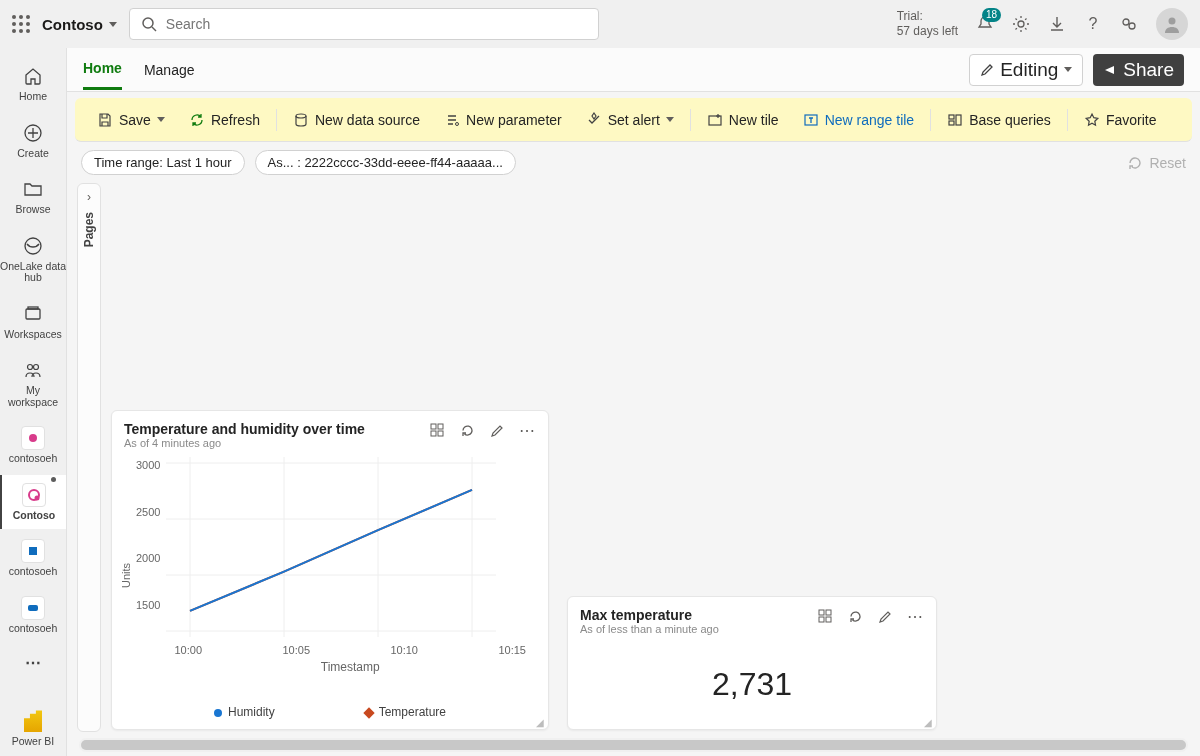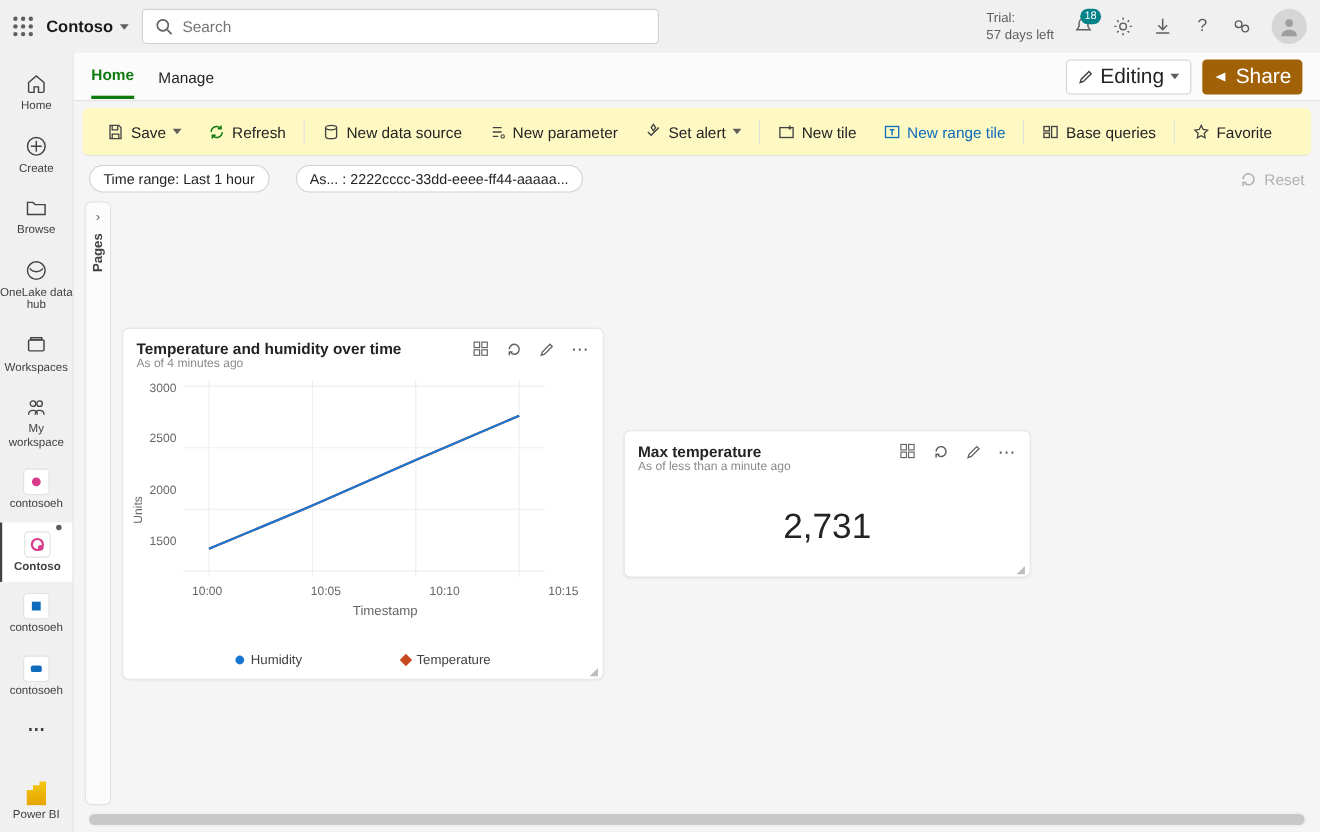--- a/index.html
+++ b/index.html
@@ -30,33 +30,33 @@
 .badge-dot::after { content:""; position:absolute; top:2px; right:10px; width:5px;height:5px;border-radius:50%; background:#5c5c5c;}
 .pbi { background:linear-gradient(180deg,#F2C811 0%,#E6A500 100%); width:18px;height:22px; clip-path: polygon(0 35%, 33% 35%, 33% 15%, 66% 15%, 66% 0, 100% 0, 100% 100%, 0 100%); }
 
 .content { flex:1; display:flex; flex-direction:column; background:#f5f5f5; }
 
 .tabs { height:44px; background:#fbfbfb; border-bottom:1px solid #e1e1e1; display:flex; align-items:center; padding:0 16px; gap:22px; }
 .tab { font-size:14px; padding:11px 0; cursor:pointer; color:#242424; }
 .tab.active { font-weight:600; border-bottom:3px solid #0f7b0f; color:#0f7b0f; }
 .tabs-right { margin-left:auto; display:flex; gap:10px; }
 .btn { height:32px; border:1px solid #d1d1d1; background:#fff; border-radius:4px; display:flex; align-items:center; padding:0 10px; gap:6px; font-size:19px; cursor:pointer; }
-.btn.primary { background:#a16207; color:#fff; border:none; }
+.btn.primary { background:#404040; color:#fff; border:none; }
 
 .toolbar { height:44px; background:#fef9c3; border-bottom:1px solid #e1e1e1; display:flex; align-items:center; padding:0 14px; gap:8px; margin:0 8px; border-radius:6px; margin-top:6px; }
 .titem { display:flex; align-items:center; gap:6px; padding:4px 8px; font-size:14px; color:#242424; cursor:pointer; border-radius:4px; }
 
-.chips { display:flex; align-items:center; padding:8px 14px; gap:24px; }
+.chips { display:flex; align-items:center; padding:8px 14px; gap:10px; }
 .chip { background:#fff; border:1px solid #d1d1d1; border-radius:16px; padding:4px 12px; font-size:13px; cursor:pointer; }
 .reset { margin-left:auto; color:#b0b0b0; display:flex; align-items:center; gap:6px; font-size:14px; }
 
 .canvas-row { flex:1; display:flex; overflow:hidden; }
 .pages-rail { width:24px; background:#fcfcfc; border:1px solid #e1e1e1; border-radius:6px; margin:0 6px 6px 10px; display:flex; flex-direction:column; align-items:center; padding-top:6px; }
 .pages-label { writing-mode:vertical-rl; transform:rotate(180deg); font-size:12px; font-weight:600; color:#424242; margin-top:8px; }
-.canvas { flex:1; padding:2px 12px 8px 4px; display:flex; gap:18px; align-items:center; position:relative; overflow:hidden; }
+.canvas { flex:1; padding:2px 12px 8px 4px; display:flex; gap:18px; align-items:flex-end; position:relative; overflow:hidden; }
 
 .tile { background:#fff; border:1px solid #e6e6e6; border-radius:6px; box-shadow:0 1px 2px rgba(0,0,0,0.05); display:flex; flex-direction:column; position:relative; }
 .tile-head { display:flex; align-items:flex-start; padding:10px 12px 4px; }
 .tile-title { font-size:14px; font-weight:600; }
 .tile-sub { font-size:11px; color:#8a8a8a; }
 .tile-icons { margin-left:auto; display:flex; gap:12px; color:#605e5c; }
 .tile1 { width:438px; height:320px; }
 .tile2 { width:370px; height:134px; }
 .kpi { font-size:32px; font-weight:400; text-align:center; flex:1; display:flex; align-items:center; justify-content:center; }
 

